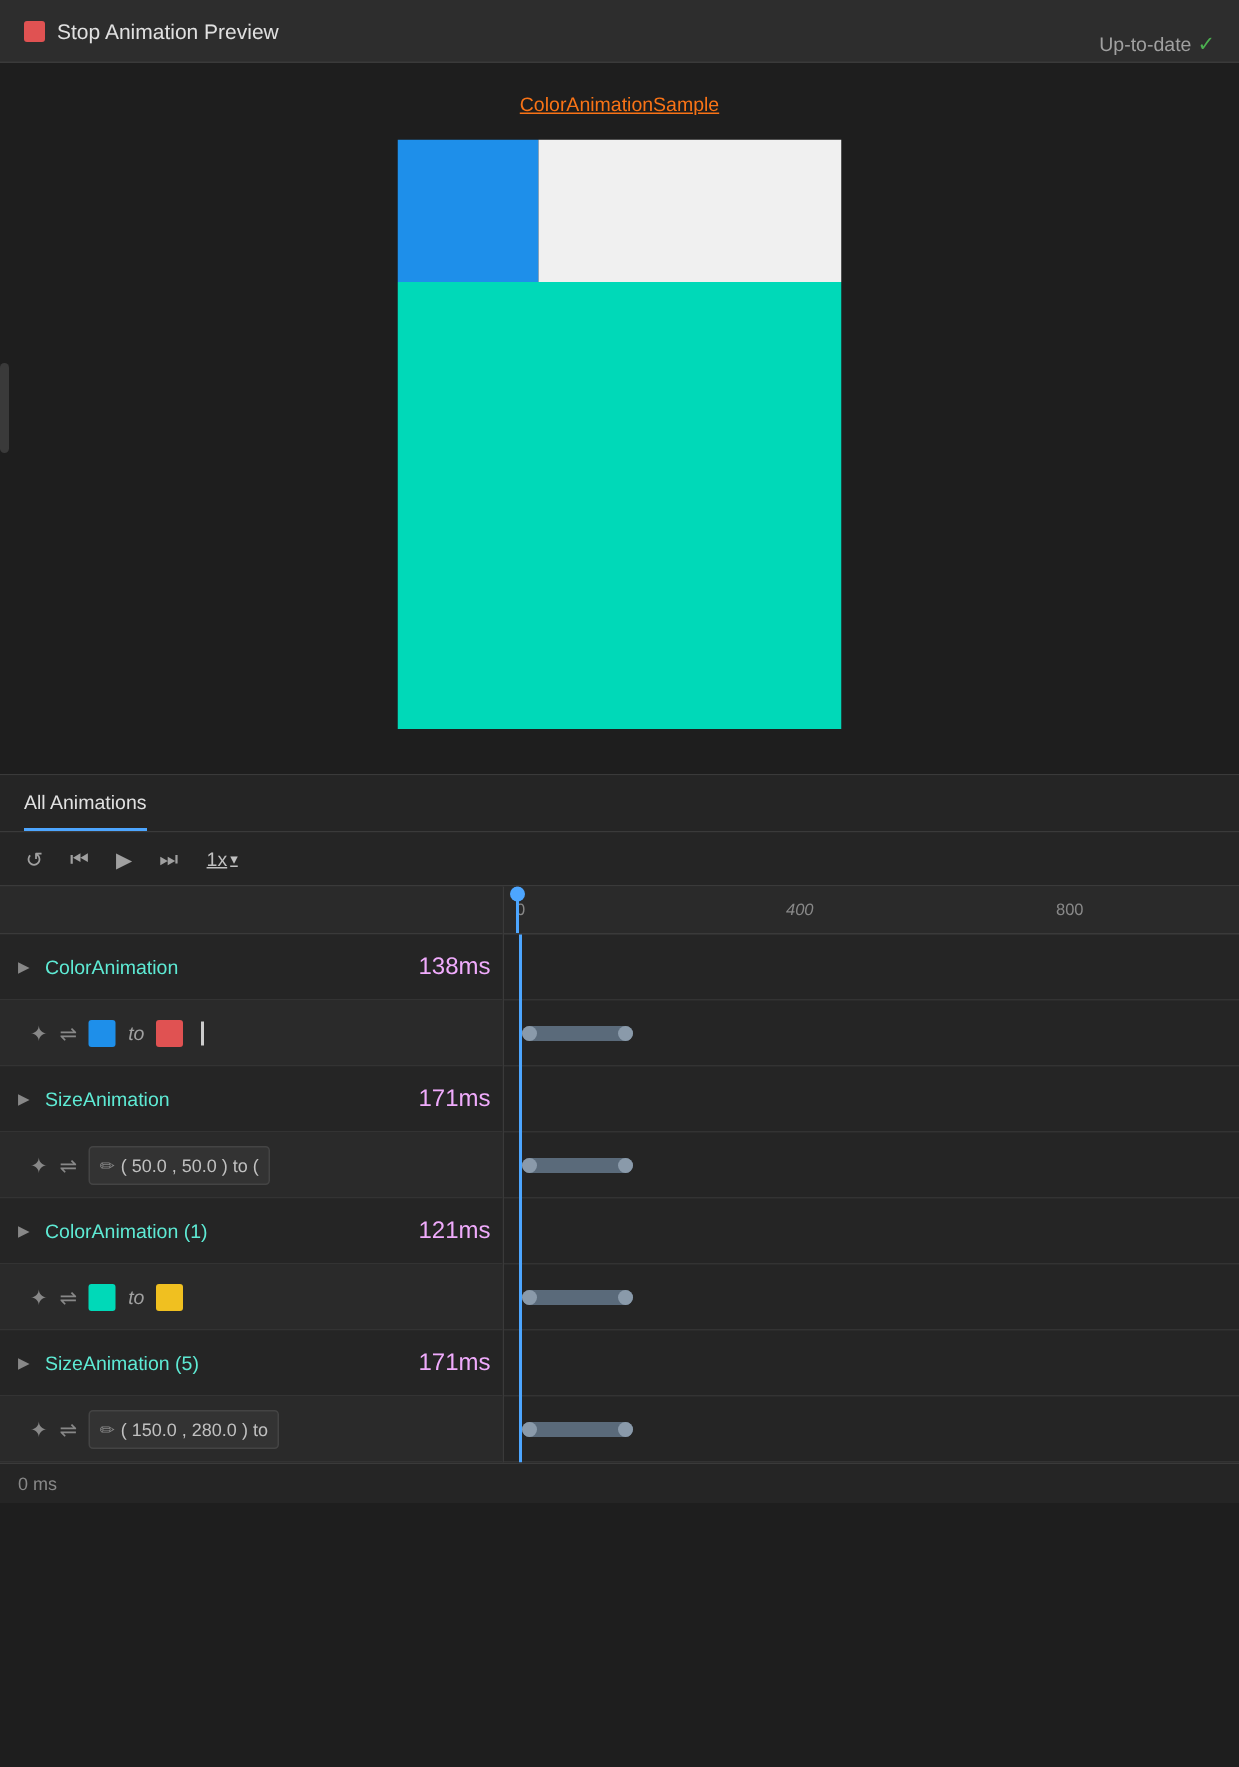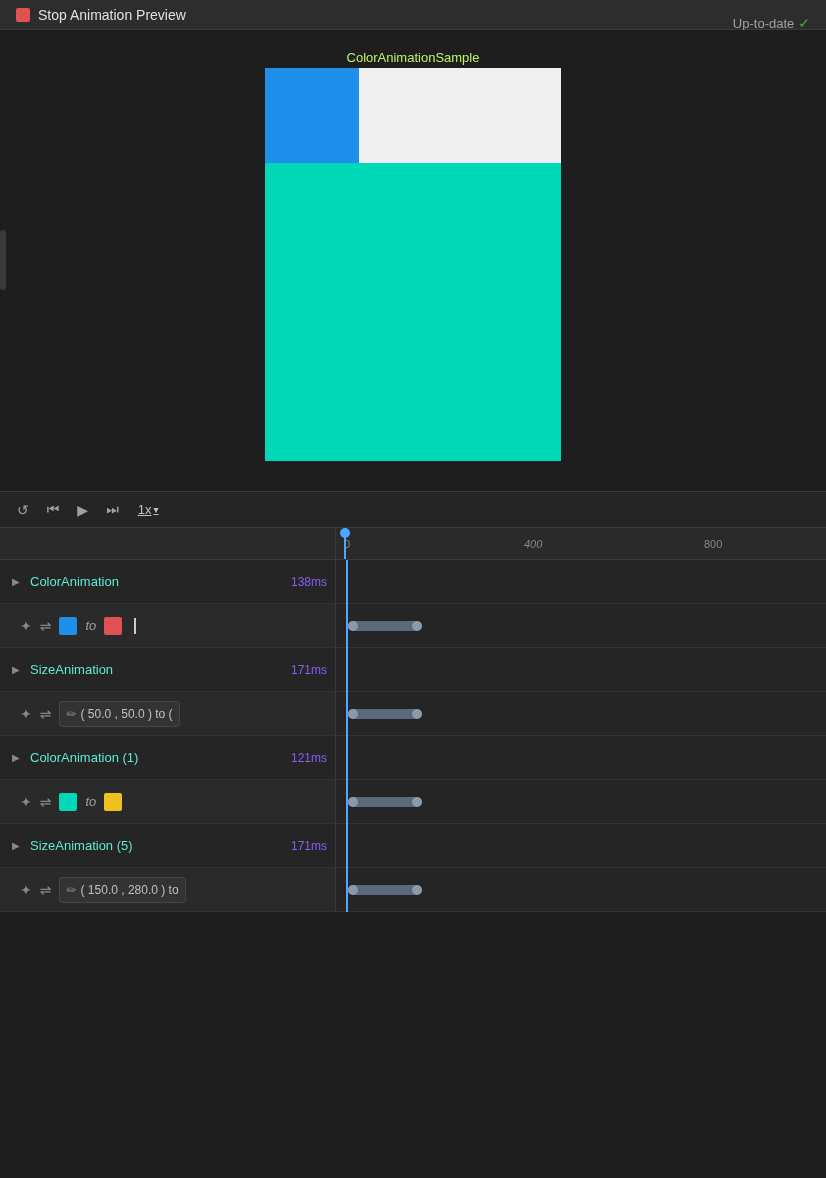--- a/index.html
+++ b/index.html
@@ -13,21 +13,21 @@
       overflow: hidden;
     }
 
     
     .header {
       display: flex;
       align-items: center;
       justify-content: space-between;
       padding: 8px 16px;
       background: #2d2d2d;
-      height: 30px;
+      height: 42px;
       border-bottom: 1px solid #3a3a3a;
     }
     .header-left {
       display: flex;
       align-items: center;
       gap: 8px;
     }
     .stop-icon {
       width: 14px;
       height: 14px;
@@ -56,23 +56,24 @@
     
     .preview-area {
       background: #1e1e1e;
       display: flex;
       flex-direction: column;
       align-items: center;
       padding: 20px 0 30px 0;
       position: relative;
     }
     .preview-label {
-      color: #bef264;
-      font-size: 13px;
-      margin-bottom: 3px;
+      color: #f97316;
+      font-size: 13px;
+      margin-bottom: 16px;
+      text-decoration: underline;
     }
     .preview-canvas {
       width: 296px;
       height: 393px;
       position: relative;
       overflow: hidden;
     }
     
     .canvas-blue {
       position: absolute;
@@ -227,22 +228,22 @@
       color: #888;
       font-size: 10px;
       width: 12px;
     }
     .anim-name {
       color: #5eead4;
       font-size: 13px;
       flex: 1;
     }
     .anim-duration {
-      color: #8b5cf6;
-      font-size: 12px;
+      color: #f0abfc;
+      font-size: 16px;
     }
 
     
     .prop-row {
       height: 44px;
       display: flex;
       align-items: center;
       padding: 0 8px 0 20px;
       border-bottom: 1px solid #333;
       background: #2a2a2a;
@@ -343,20 +344,23 @@
     <div class="canvas-blue"></div>
     <div class="canvas-white"></div>
     <div class="canvas-teal"></div>
   </div>
 </div>
 
 <div class="divider"></div>
 
 <div class="animation-panel">
 
+  <div class="tab-bar">
+    <span class="tab-item">All Animations</span>
+  </div>
 
   <div class="controls-bar">
     <button class="ctrl-btn" title="Reset">↺</button>
     <button class="ctrl-btn" title="Step back">⏮</button>
     <button class="ctrl-btn" title="Play">▶</button>
     <button class="ctrl-btn" title="Step forward">⏭</button>
     <button class="speed-selector">
       <span>1x</span>
       <span style="font-size:10px;">▾</span>
     </button>
@@ -474,14 +478,17 @@
           <div class="track-bar" style="left:12px; width:74px;">
             <div class="track-dot"></div>
             <div class="track-dot"></div>
           </div>
         </div>
 
       </div>
     </div>
   </div>
 
+  <div class="time-indicator">
+    <span>0 ms</span>
+  </div>
 
 </div>
 
 </body></html>

